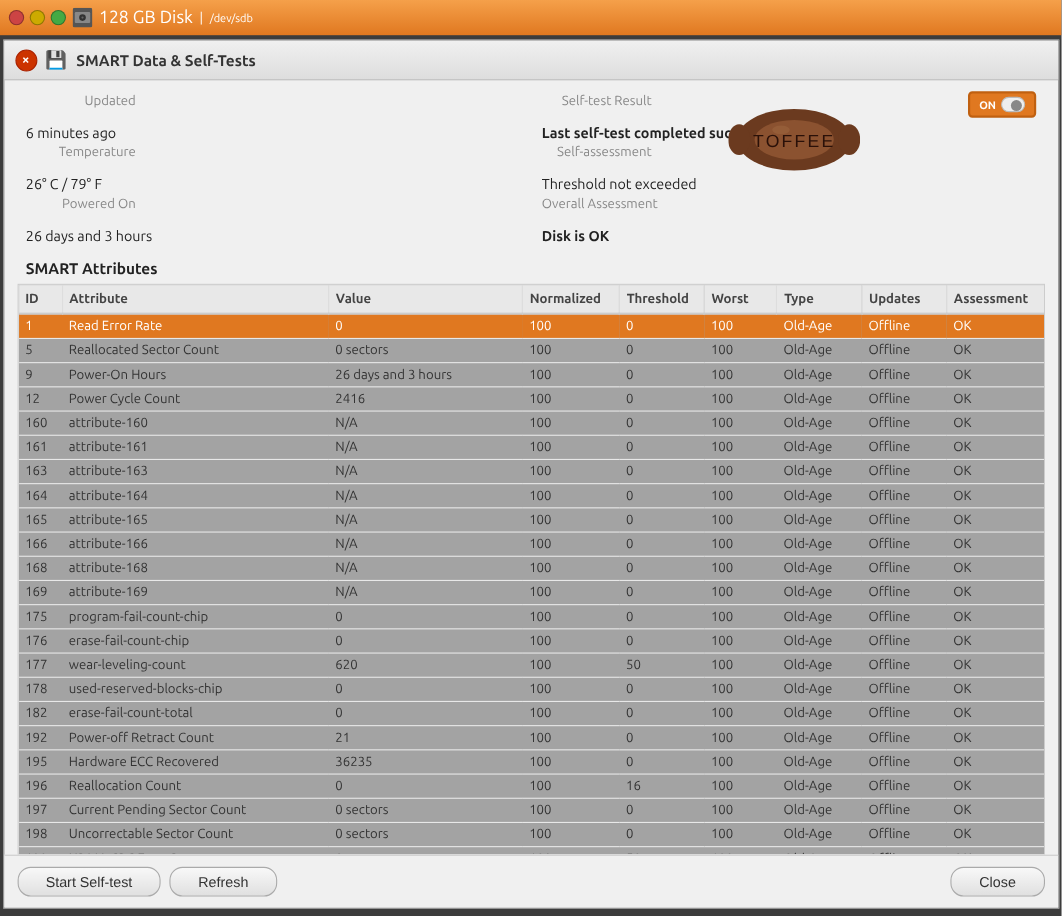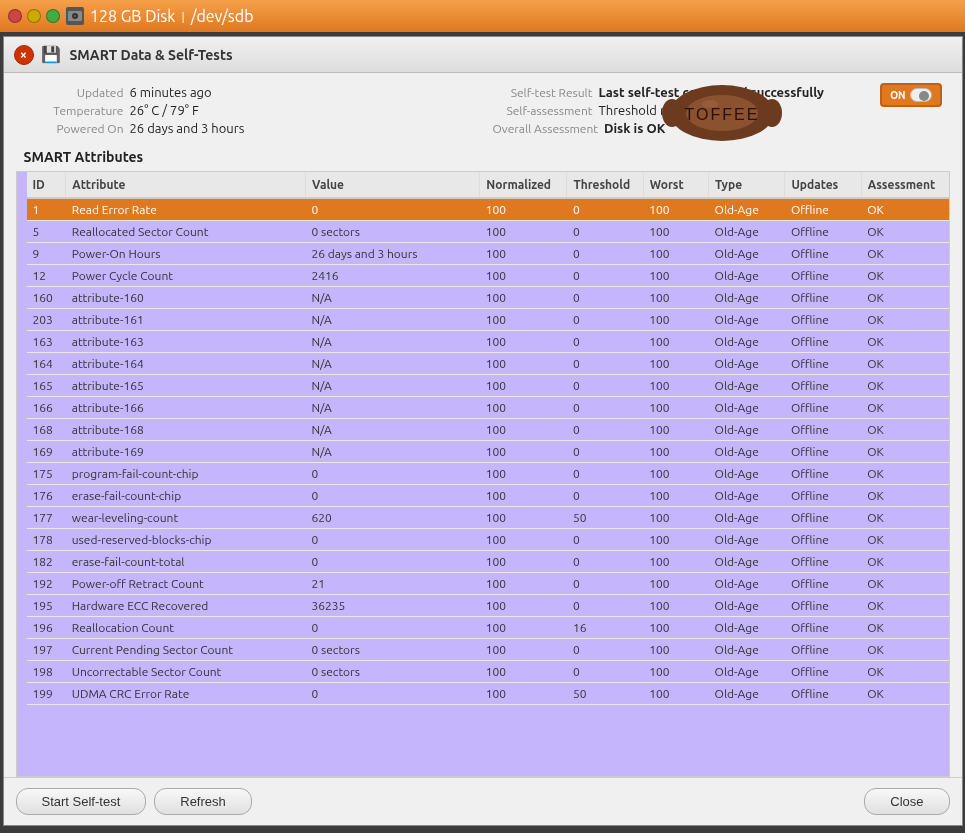--- a/index.html
+++ b/index.html
@@ -76,21 +76,22 @@
     .info-section {
       padding: 12px 20px 8px 20px;
       display: grid;
       grid-template-columns: 1fr 1fr;
       gap: 4px 20px;
       position: relative;
     }
     .info-row {
       display: flex;
       align-items: baseline;
-      gap: 6px;
+      gap: 16px;
+      flex-direction: column;
     }
     .info-label {
       color: #888;
       font-size: 12px;
       min-width: 100px;
       text-align: right;
     }
     .info-value {
       color: #222;
       font-size: 13px;
@@ -127,21 +128,21 @@
       right: 2px; top: 2px;
       width: 10px; height: 10px;
       background: #888;
       border-radius: 50%;
     }
 
     
     .logo-area {
       position: absolute;
       right: 180px;
-      top: 0px;
+      top: 14px;
       width: 120px;
       height: 80px;
       display: flex;
       align-items: center;
       justify-content: center;
       overflow: hidden;
     }
 
     
     .smart-heading {
@@ -150,22 +151,21 @@
       font-weight: bold;
       color: #222;
     }
 
     
     .table-wrapper {
       flex: 1;
       overflow-y: auto;
       margin: 0 12px;
       border: 1px solid #ccc;
-      background: #c4b5fd;
-      padding-left: 10px;
+      background: #a3a3a3;
     }
     table {
       width: 100%;
       border-collapse: collapse;
       font-size: 12px;
     }
     thead tr {
       background: #e8e8e8;
       border-bottom: 2px solid #ccc;
     }
@@ -232,21 +232,21 @@
     <div class="tb-btn tb-max"></div>
   </div>
   <svg width="18" height="18" viewBox="0 0 18 18">
     <rect width="18" height="18" rx="2" fill="#555"></rect>
     <rect x="2" y="4" width="14" height="10" rx="1" fill="#888"></rect>
     <circle cx="9" cy="9" r="3" fill="#333"></circle>
     <circle cx="9" cy="9" r="1" fill="#666"></circle>
   </svg>
   <span style="color:#fff;font-size:16px;">128 GB Disk</span>
   <span style="color:#fff;font-size:12px;">|</span>
-  <span style="color:#fff;font-size:16px;">/dev/sdb</span>
+  <span style="color:#fff;font-size:10px;">/dev/sdb</span>
 </div>
 
 <div class="window">
 
   <div class="window-titlebar">
     <div class="win-close-btn">
       <span>×</span>
     </div>
     <span style="font-size:16px;">💾</span>
     <span class="window-title-text">SMART Data &amp; Self-Tests</span>
@@ -368,21 +368,21 @@
             <td>attribute-160</td>
             <td>N/A</td>
             <td>100</td>
             <td>0</td>
             <td>100</td>
             <td>Old-Age</td>
             <td>Offline</td>
             <td>OK</td>
           </tr>
           <tr>
-            <td>203</td>
+            <td>161</td>
             <td>attribute-161</td>
             <td>N/A</td>
             <td>100</td>
             <td>0</td>
             <td>100</td>
             <td>Old-Age</td>
             <td>Offline</td>
             <td>OK</td>
           </tr>
           <tr>

